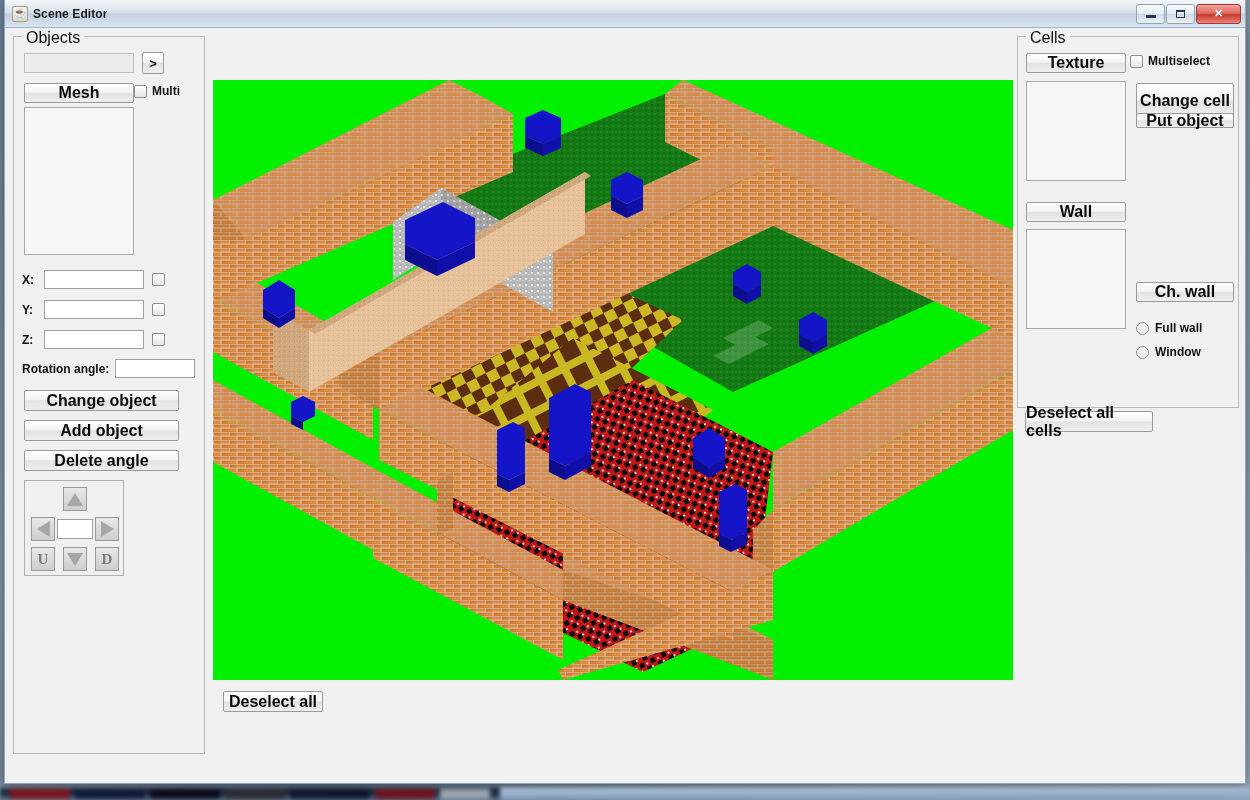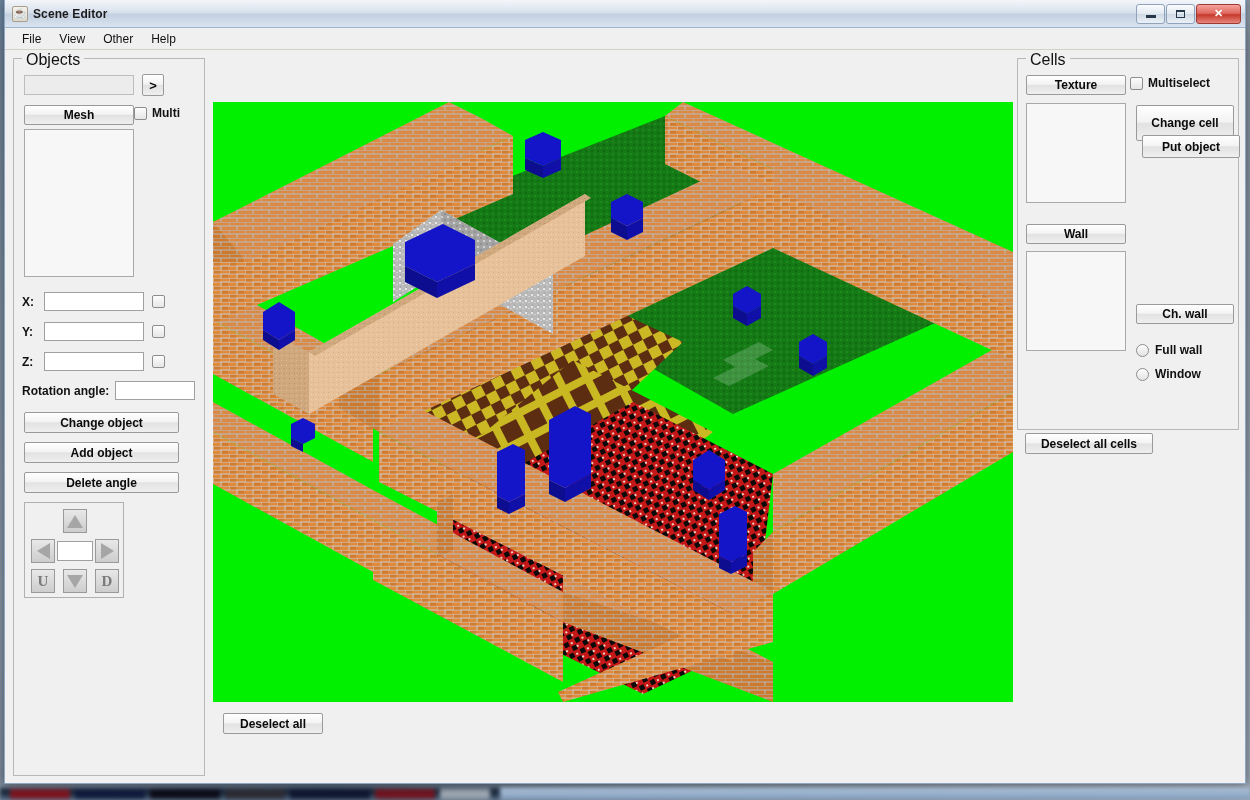--- a/index.html
+++ b/index.html
@@ -74,21 +74,21 @@
   .group {
     position:absolute; border:1px solid #b8b8b8; background:#f0f0f0;
   }
   .group > .group-title {
     position:absolute; top:-8px; left:8px; background:#f0f0f0; padding:0 4px;
     font-size:16px; color:#111;
   }
   .btn {
     background:linear-gradient(180deg,#ffffff 0%,#f3f3f3 46%,#e2e2e2 52%,#efefef 100%);
     border:1px solid #9a9a9a; border-radius:2px;
-    font-size:12px; font-weight:bold; color:#0a0a0a;
+    font-size:16px; font-weight:bold; color:#0a0a0a;
     display:flex; align-items:center; justify-content:center;
     cursor:default; font-family:"Liberation Sans",sans-serif;
   }
   .tfield {
     background:#fff; border:1px solid #a0a0a0;
     font-size:12px; padding:0 3px; color:#111;
   }
   .tfield.disabled { background:#ececec; border-color:#bdbdbd; }
   .listbox { background:#f7f7f7; border:1px solid #a9a9a9; }
   .cbox {
@@ -148,26 +148,20 @@
       <div class="win-btn">
         <span class="glyph-min"></span>
       </div>
       <div class="win-btn">
         <span class="glyph-max"></span>
       </div>
       <div class="win-btn close">✕</div>
     </div>
   </div>
 
-  <div id="menu-bar">
-    <div class="menu-item">File</div>
-    <div class="menu-item">View</div>
-    <div class="menu-item">Other</div>
-    <div class="menu-item">Help</div>
-  </div>
 
   <div id="window-body">
 
     <div class="group" style="left:8px; top:8px; width:192px; height:718px;">
       <span class="group-title">Objects</span>
 
       <input class="tfield disabled" readonly="" style="position: absolute; left: 10px; top: 16px; width: 110px; height: 20px;" value="">
       <div class="btn" style="position:absolute;left:128px;top:15px;width:22px;height:22px;font-size:13px;">&gt;</div>
 
       <div class="btn" style="position:absolute;left:10px;top:46px;width:110px;height:20px;">Mesh</div>
@@ -414,21 +408,21 @@
 
       <div class="btn" style="position:absolute;left:8px;top:16px;width:100px;height:20px;">Texture</div>
       <div class="row" style="left:112px; top:17px;">
         <span class="cbox"></span>
         <span class="lbl b" style="margin-left:5px;">Multiselect</span>
       </div>
 
       <div class="listbox" style="position:absolute;left:8px;top:44px;width:100px;height:100px;"></div>
 
       <div class="btn" style="position:absolute;left:118px;top:46px;width:98px;height:36px;">Change cell</div>
-      <div class="btn" style="position:absolute;left:124px;top:76px;width:98px;height:23px;">Put object</div>
+      <div class="btn" style="position:absolute;left:118px;top:76px;width:98px;height:15px;">Put object</div>
 
       <div class="btn" style="position:absolute;left:8px;top:165px;width:100px;height:20px;">Wall</div>
 
       <div class="listbox" style="position:absolute;left:8px;top:192px;width:100px;height:100px;"></div>
 
       <div class="btn" style="position:absolute;left:118px;top:245px;width:98px;height:20px;">Ch. wall</div>
 
       <div class="row" style="left:118px; top:284px;">
         <span class="rbtn"></span>
         <span class="lbl b" style="margin-left:6px;">Full wall</span>

